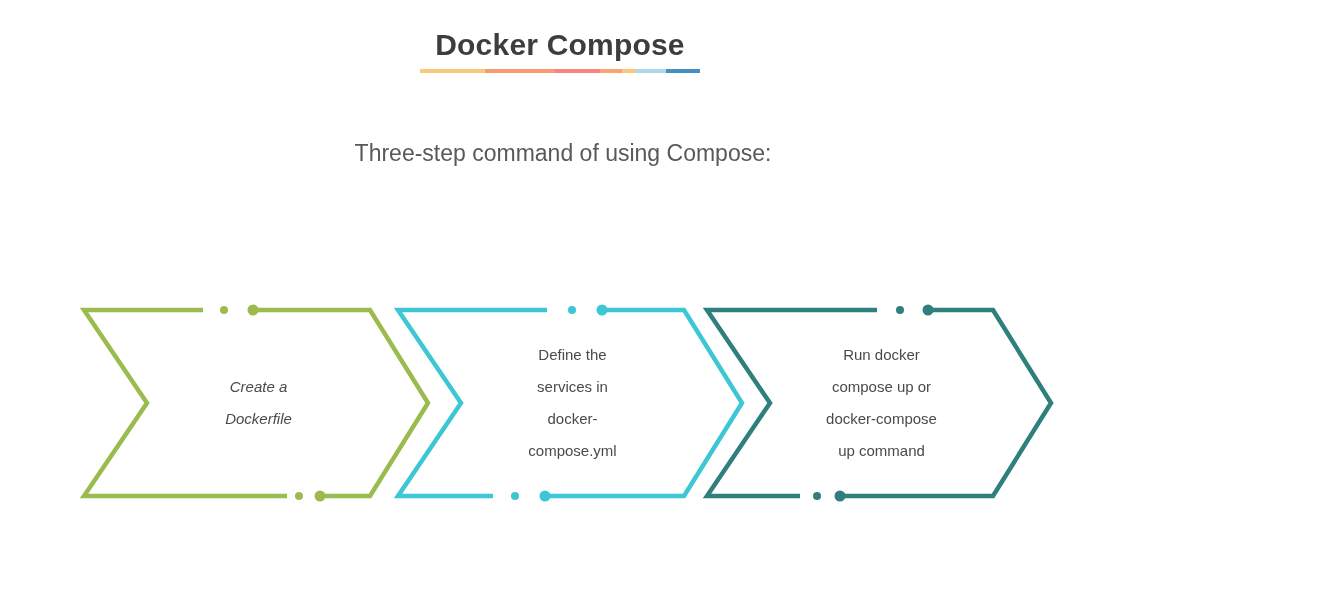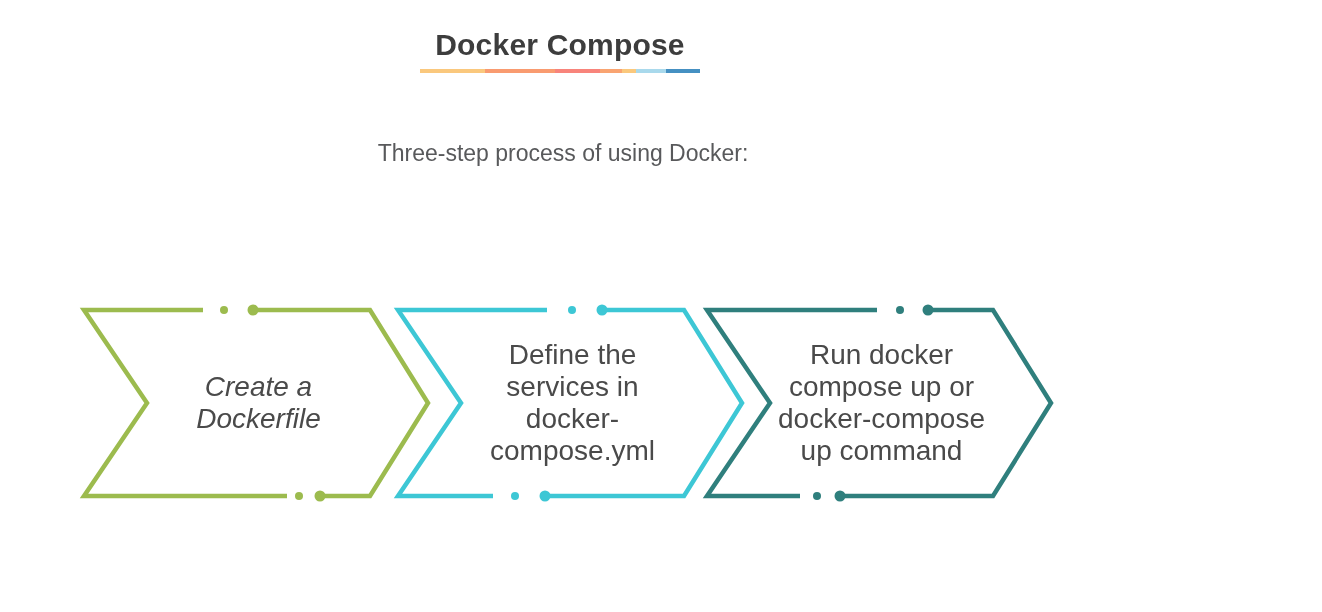--- a/index.html
+++ b/index.html
@@ -59,34 +59,34 @@
   .step-1 { left: 80px; font-style: italic; }
   .step-2 { left: 394px; }
   .step-3 { left: 703px; }
   .step-label {
     position: absolute;
     left: 63px;
     width: 231px;
     top: 50%;
     transform: translateY(-50%);
     text-align: center;
-    font-size: 28px;
+    font-size: 15px;
     line-height: 32px;
     color: #4a4a4a;
   }
 </style>
 </head>
 <body>
 
 <div class="title-block">
   <div class="title">Docker Compose</div>
   <div class="title-underline" style="background: linear-gradient(to right, rgb(250, 200, 125) 0px, rgb(250, 200, 125) 65px, rgb(249, 155, 112) 65px, rgb(249, 155, 112) 135px, rgb(248, 132, 123) 135px, rgb(248, 132, 123) 180px, rgb(249, 164, 113) 180px, rgb(249, 164, 113) 202px, rgb(250, 200, 125) 202px, rgb(250, 200, 125) 216px, rgb(169, 217, 236) 216px, rgb(169, 217, 236) 246px, rgb(69, 144, 194) 246px, rgb(69, 144, 194) 280px);"></div>
 </div>
 
-<div class="subtitle">Three-step process of using Docker:</div>
+<div class="subtitle">Three-step command of using Compose:</div>
 
 <div class="step step-1">
   <svg viewBox="0 0 356 194">
     <path fill="none" stroke-width="4.5" stroke-linejoin="miter" d="M123 4 L4 4 L67 97 L4 190 L207 190 M173 4 L290 4 L348 97 L290 190 L242 190" stroke="#9cbb4e"></path>
     <circle cx="144" cy="4" r="4" fill="#9cbb4e"></circle>
     <circle cx="173" cy="4" r="5.5" fill="#9cbb4e"></circle>
     <circle cx="219" cy="190" r="4" fill="#9cbb4e"></circle>
     <circle cx="240" cy="190" r="5.5" fill="#9cbb4e"></circle>
   </svg>
   <div class="step-label">Create a<br>Dockerfile</div>

